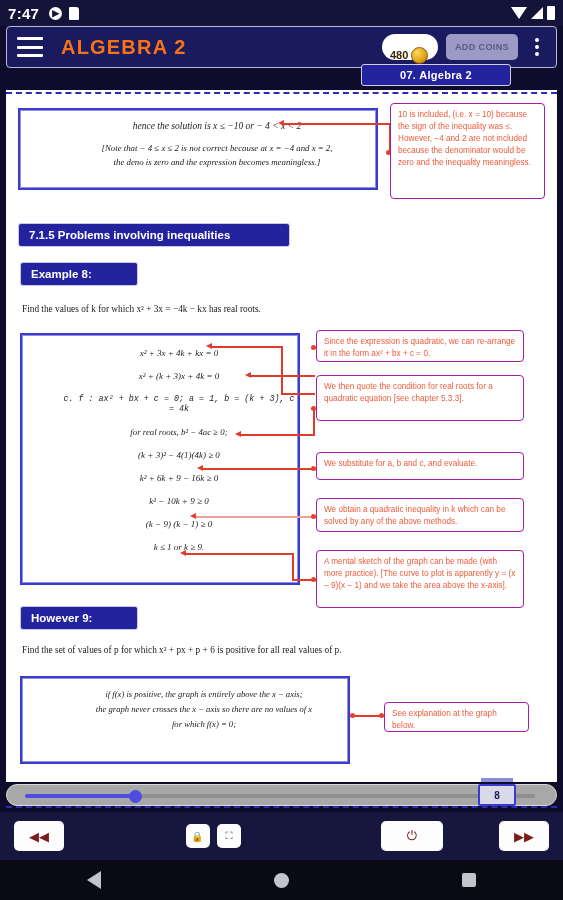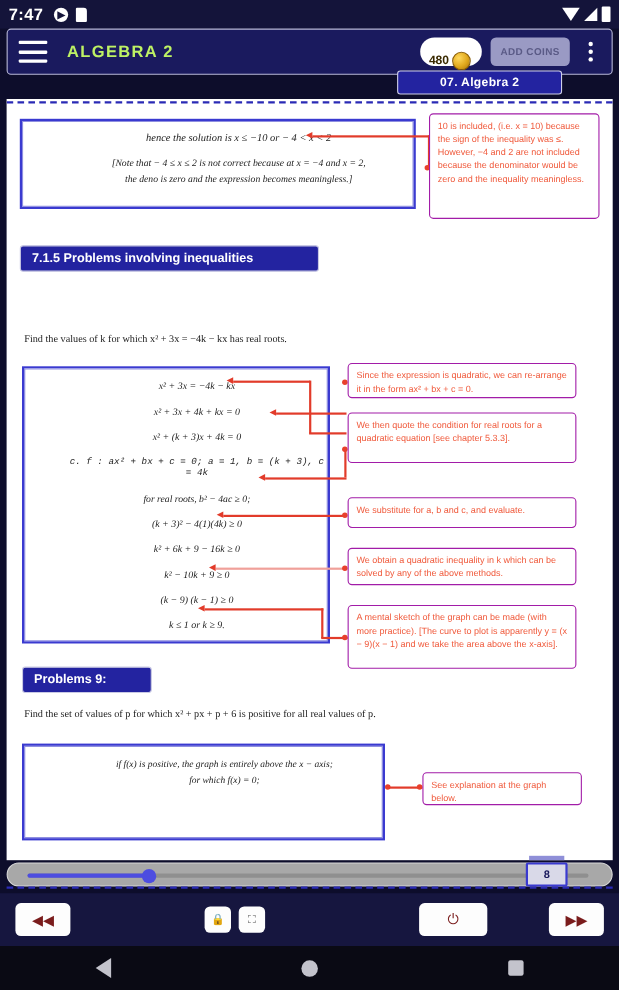--- a/index.html
+++ b/index.html
@@ -39,21 +39,21 @@
   
   .appbar {
     position: absolute; top: 26px; left: 6px; width: 551px; height: 42px;
     background: #1a1a5e; border: 1px solid #b9b9d8; border-radius: 4px;
     display: flex; align-items: center; padding: 0 10px;
   }
   .hamburger { width: 26px; height: 20px; display: flex; flex-direction: column;
     justify-content: space-between; cursor: pointer; }
   .hamburger span { display: block; height: 3px; background: #fff; border-radius: 1px; }
   .app-title {
-    color: #bef264; font-size: 15px; font-weight: bold; letter-spacing: 1.2px;
+    color: #f97316; font-size: 20px; font-weight: bold; letter-spacing: 1.2px;
     margin-left: 18px;
   }
   .coin-pill {
     margin-left: auto; background: #ffffff; border-radius: 13px;
     height: 26px; min-width: 56px; display: flex; align-items: center; gap: 3px;
     padding: 16px 5px 0 8px;
   }
   .coin-count { color: #3a2a00; font-size: 11px; font-weight: bold; }
   .coin-glyph {
     width: 17px; height: 17px; border-radius: 50%;
@@ -216,25 +216,25 @@
 
     <div class="conn" style="left:278px; top:33px; width:107px; height:1.6px;"></div>
     <div class="arrowL" style="left:272px; top:30px;"></div>
     <div class="conn" style="left:383px; top:33px; width:1.6px; height:30px;"></div>
     <div class="dot" style="left:380px; top:60px;"></div>
 
     <div class="pink-box" style="left:384px; top:13px; width:155px; height:96px;">10 is included, (i.e.  x = 10) because the sign of the inequality was ≤. However, −4 and 2 are not included because the denominator would be zero and the inequality meaningless.</div>
 
     <div class="sec-head" style="left:12px; top:133px; width:272px;">7.1.5 Problems involving inequalities</div>
 
+    <div class="sec-head" style="left:14px; top:172px; width:118px;">Example 8:</div>
 
     <div class="body-text" style="left:16px; top:214px; width:460px;">Find the values of  k  for which  x² + 3x = −4k − kx  has real roots.</div>
 
     <div class="blue-box" style="left:14px; top:243px; width:280px; height:252px;">
-      <div class="math" style="font-size:9px; margin-top:11px;">x² + 3x = −4k − kx</div>
       <div class="math" style="font-size:9px; margin-top:13px;">x² + 3x + 4k + kx = 0</div>
       <div class="math" style="font-size:9px; margin-top:13px;">x² + (k + 3)x + 4k = 0</div>
       <div class="math" style="font-size:8.4px; margin-top:13px;font-family:Liberation Mono, monospace;">c. f :  ax² + bx + c = 0;  a = 1,  b = (k + 3),  c = 4k</div>
       <div class="math" style="font-size:8.8px; margin-top:13px;">for real roots,  b² − 4ac ≥ 0;</div>
       <div class="math" style="font-size:9px; margin-top:13px;">(k + 3)² − 4(1)(4k) ≥ 0</div>
       <div class="math" style="font-size:9px; margin-top:13px;">k² + 6k + 9 − 16k ≥ 0</div>
       <div class="math" style="font-size:9px; margin-top:13px;">k² − 10k + 9 ≥ 0</div>
       <div class="math" style="font-size:9px; margin-top:13px;">(k − 9) (k − 1) ≥ 0</div>
       <div class="math" style="font-size:9px; margin-top:13px;">k ≤ 1 or k ≥ 9.</div>
     </div>
@@ -265,25 +265,26 @@
     <div class="conn" style="left:286px; top:463px; width:1.6px; height:27px;"></div>
     <div class="conn" style="left:286px; top:489px; width:24px; height:1.6px;"></div>
     <div class="dot" style="left:305px; top:487px;"></div>
 
     <div class="pink-box" style="left:310px; top:240px; width:208px; height:32px;">Since the expression is quadratic, we can re-arrange it in the form ax² + bx + c = 0.</div>
     <div class="pink-box" style="left:310px; top:285px; width:208px; height:46px;">We then quote the condition for real roots for a quadratic equation [see chapter 5.3.3].</div>
     <div class="pink-box" style="left:310px; top:362px; width:208px; height:28px;">We substitute for  a,  b and c, and evaluate.</div>
     <div class="pink-box" style="left:310px; top:408px; width:208px; height:34px;">We obtain a quadratic inequality in k which can be solved by any of the above methods.</div>
     <div class="pink-box" style="left:310px; top:460px; width:208px; height:58px;">A mental sketch of the graph can be made (with more practice). [The curve to plot is apparently  y = (x − 9)(x − 1) and we take the area above the x-axis].</div>
 
-    <div class="sec-head" style="left:14px; top:516px; width:118px;">Problems 9:</div>
+    <div class="sec-head" style="left:14px; top:516px; width:118px;">However 9:</div>
     <div class="body-text" style="left:16px; top:555px; width:470px;">Find the set of values of p for which x² + px + p + 6 is positive for all real values of p.</div>
 
     <div class="blue-box" style="left:14px; top:586px; width:330px; height:88px;">
       <div class="math" style="font-size:8.6px; margin-top:11px;">if  f(x)  is positive,  the graph is entirely above the  x − axis;</div>
+      <div class="math" style="font-size:8.6px; margin-top:5px;">the graph never crosses the x − axis so there are no values of x</div>
       <div class="math" style="font-size:8.6px; margin-top:5px;">for which  f(x) = 0;</div>
     </div>
 
     <div class="dot" style="left:344px; top:623px;"></div>
     <div class="conn" style="left:348px; top:625px; width:30px; height:1.6px;"></div>
     <div class="dot" style="left:373px; top:623px;"></div>
     <div class="pink-box" style="left:378px; top:612px; width:145px; height:30px;">See explanation at the graph below.</div>
   </div>
 
   <div class="seekwrap">

